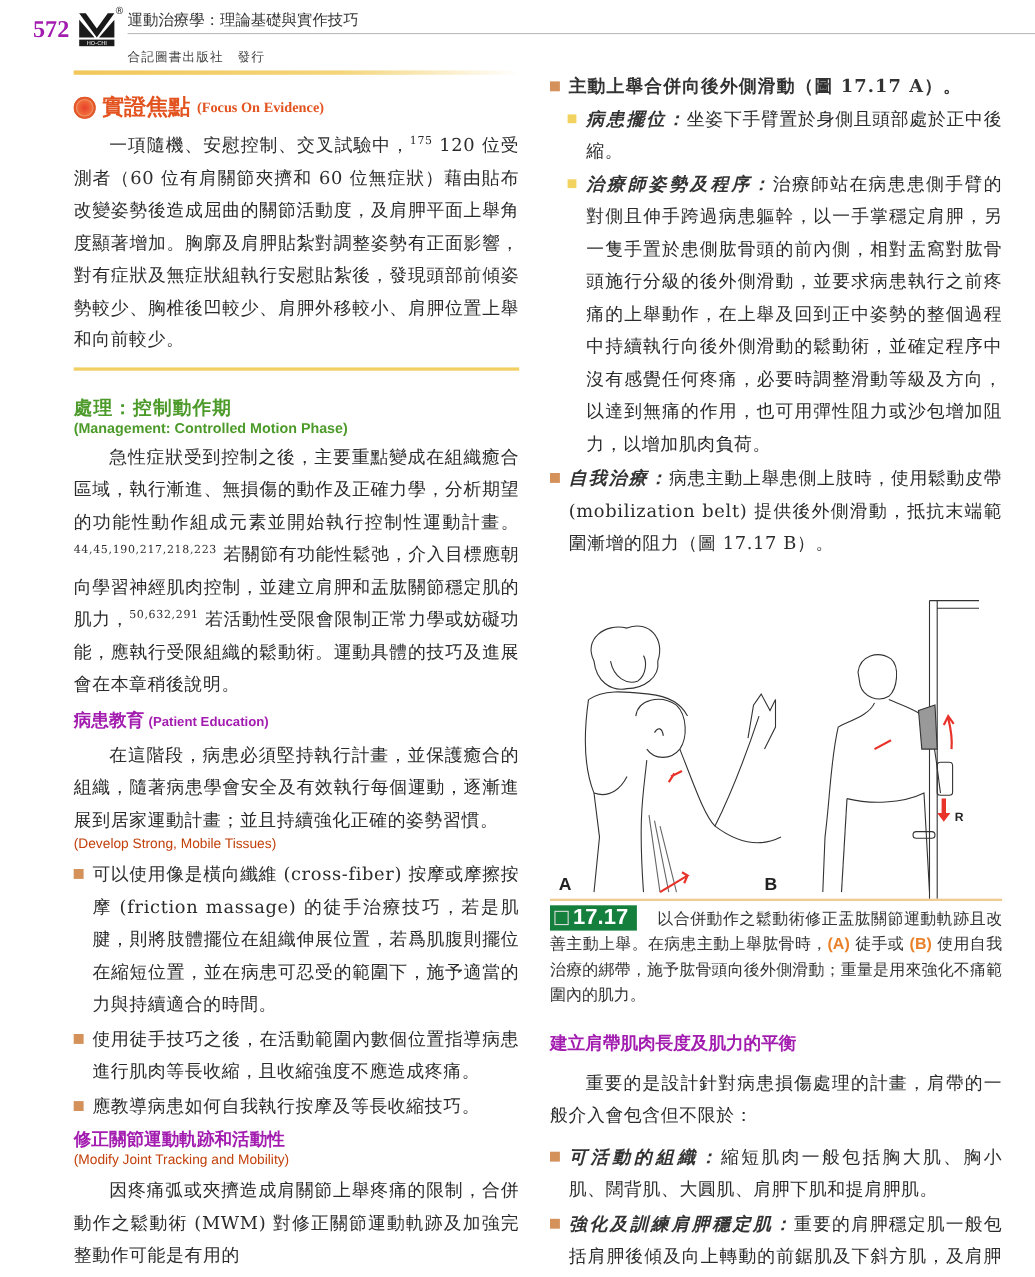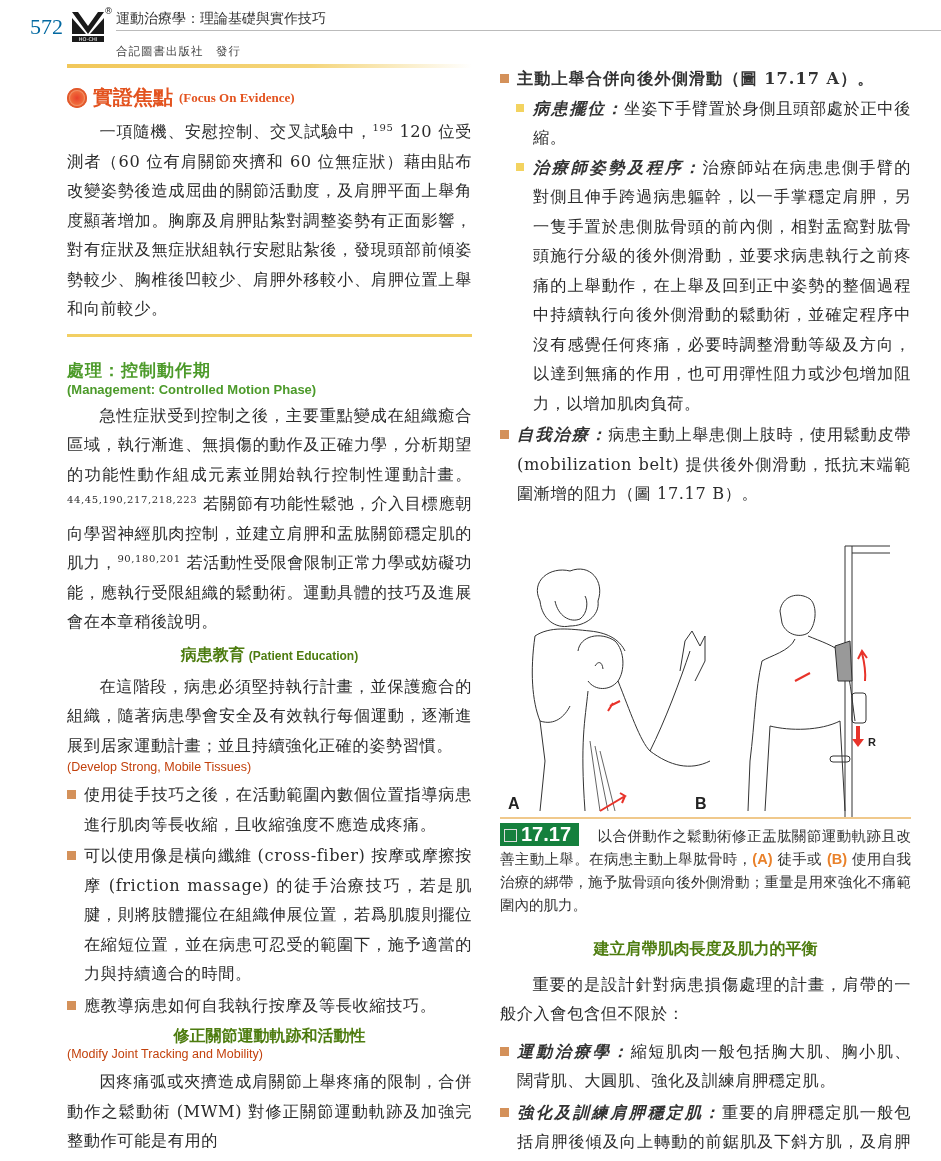--- a/index.html
+++ b/index.html
@@ -2,21 +2,21 @@
 <html><head>
 <meta charset="utf-8">
 <style>
   html, body { margin: 0; padding: 0; }
   body {
     width: 941px; height: 1161px; background: #ffffff; position: relative; overflow: hidden;
     font-family: "DejaVu Serif", "Liberation Serif", serif; color: #2b2b2b;
   }
   
   .page-header { position: absolute; left: 0; top: 0; width: 941px; height: 52px; }
-  .page-num { position: absolute; left: 30px; top: 14px; font-family: "Liberation Serif", serif; font-weight: normal; font-size: 22px; color: #0369a1; }
+  .page-num { position: absolute; left: 30px; top: 14px; font-family: "Liberation Serif", serif; font-weight: bold; font-size: 22px; color: #a21caf; }
   .logo { position: absolute; left: 70px; top: 10px; width: 36px; height: 34px; }
   .reg { position: absolute; left: 104px; top: 6px; font-size: 9px; color:#333; font-family:"DejaVu Sans",sans-serif;}
   .book-title { position: absolute; left: 116px; top: 10px; font-family: "DejaVu Sans", sans-serif; font-size: 14px; color: #333; }
   .publisher { position: absolute; left: 116px; top: 44px; font-family: "DejaVu Sans", sans-serif; font-size: 11.5px; color: #444; letter-spacing: 1px;}
   .header-rule { position: absolute; left: 116px; top: 30px; width: 825px; height: 1px; background: #bbb; }
 
   .col-left { position: absolute; left: 67px; top: 64px; width: 405px; }
   .col-right { position: absolute; left: 500px; top: 64px; width: 411px; }
 
   .focus-bar-top { height: 4px; width: 405px; background: linear-gradient(to right, #f1c75a 0%, #f4d57a 60%, rgba(255,255,255,0) 100%); margin-bottom: 16px; }
@@ -25,21 +25,21 @@
   .focus-icon { width: 20px; height: 20px; border-radius: 50%; background: radial-gradient(circle, #e9412a 0%, #ef6a3a 45%, #f6b18a 60%, #e8542c 62%, #e8542c 100%); margin-right: 6px; box-shadow: inset 0 0 0 2px #e25a2c; }
   .focus-title-zh { font-size: 20px; font-weight: bold; color: #e3531f; font-family: "DejaVu Serif", serif; }
   .focus-title-en { font-size: 13px; font-weight: bold; color: #e3531f; margin-left: 6px; font-family: "Liberation Serif", serif; }
 
   p.body { margin: 0; font-size: 16.2px; line-height: 29.5px; text-align: justify; text-indent: 2em; letter-spacing: 0.6px; }
   sup { font-size: 10px; line-height: 0; vertical-align: 6px; }
 
   .h-green-zh { margin-top: 22px; font-size: 17px; font-weight: bold; color: #4c9a2a; font-family: "DejaVu Sans", sans-serif; letter-spacing: 1px;}
   .h-green-en { font-size: 13px; font-weight: bold; color: #4c9a2a; font-family: "Liberation Sans", sans-serif; margin-bottom: 4px; }
 
-  .h-orange { color: #4d7c0f; font-family: "DejaVu Sans", sans-serif; font-weight: bold; text-align: center; }
+  .h-orange { color: #a21caf; font-family: "DejaVu Sans", sans-serif; font-weight: bold; }
   .h-orange-zh { font-size: 16px; margin-top: 8px; }
   .h-orange-inline-en { font-size: 12px; font-family: "Liberation Sans", sans-serif; margin-left: 4px; }
   .h-orange-en { font-size: 12.5px; font-family: "Liberation Sans", sans-serif; color: #c2410c; font-weight: normal; }
 
   ul.sq { list-style: none; margin: 6px 0 0 0; padding: 0; }
   ul.sq > li { position: relative; padding-left: 17px; font-size: 16.2px; line-height: 29.5px; text-align: justify; letter-spacing: 0.6px; margin-bottom: 2px;}
   ul.sq > li::before { content: ""; position: absolute; left: 0; top: 10px; width: 9px; height: 9px; background: #d4915a; }
   ul.sub { list-style: none; margin: 0; padding: 0; }
   ul.sub > li { position: relative; padding-left: 17px; font-size: 16.2px; line-height: 29.5px; text-align: justify; letter-spacing: 0.6px; margin-left: 8px;}
   ul.sub > li::before { content: ""; position: absolute; left: 0; top: 10px; width: 8px; height: 8px; background: #f3d360; }
@@ -71,34 +71,34 @@
   <span class="publisher">合記圖書出版社　發行</span>
 </div>
 
 <div class="col-left">
   <div class="focus-bar-top"></div>
   <div class="focus-title">
     <span class="focus-icon"></span>
     <span class="focus-title-zh">實證焦點</span>
     <span class="focus-title-en">(Focus On Evidence)</span>
   </div>
-  <p class="body"><span>一項隨機、安慰控制、交叉試驗中，</span><sup>195</sup><span> 120 位受測者（60 位有肩關節夾擠和 60 位無症狀）藉由貼布改變姿勢後造成屈曲的關節活動度，及肩胛平面上舉角度顯著增加。胸廓及肩胛貼紮對調整姿勢有正面影響，對有症狀及無症狀組執行安慰貼紮後，發現頭部前傾姿勢較少、胸椎後凹較少、肩胛外移較小、肩胛位置上舉和向前較少。</span></p>
+  <p class="body"><span>一項隨機、安慰控制、交叉試驗中，</span><sup>175</sup><span> 120 位受測者（60 位有肩關節夾擠和 60 位無症狀）藉由貼布改變姿勢後造成屈曲的關節活動度，及肩胛平面上舉角度顯著增加。胸廓及肩胛貼紮對調整姿勢有正面影響，對有症狀及無症狀組執行安慰貼紮後，發現頭部前傾姿勢較少、胸椎後凹較少、肩胛外移較小、肩胛位置上舉和向前較少。</span></p>
   <div class="focus-bar-bottom"></div>
 
   <div class="h-green-zh">處理：控制動作期</div>
   <div class="h-green-en">(Management: Controlled Motion Phase)</div>
-  <p class="body"><span>急性症狀受到控制之後，主要重點變成在組織癒合區域，執行漸進、無損傷的動作及正確力學，分析期望的功能性動作組成元素並開始執行控制性運動計畫。</span><sup>44,45,190,217,218,223</sup><span> 若關節有功能性鬆弛，介入目標應朝向學習神經肌肉控制，並建立肩胛和盂肱關節穩定肌的肌力，</span><sup>90,180,201</sup><span> 若活動性受限會限制正常力學或妨礙功能，應執行受限組織的鬆動術。運動具體的技巧及進展會在本章稍後說明。</span></p>
+  <p class="body"><span>急性症狀受到控制之後，主要重點變成在組織癒合區域，執行漸進、無損傷的動作及正確力學，分析期望的功能性動作組成元素並開始執行控制性運動計畫。</span><sup>44,45,190,217,218,223</sup><span> 若關節有功能性鬆弛，介入目標應朝向學習神經肌肉控制，並建立肩胛和盂肱關節穩定肌的肌力，</span><sup>50,632,291</sup><span> 若活動性受限會限制正常力學或妨礙功能，應執行受限組織的鬆動術。運動具體的技巧及進展會在本章稍後說明。</span></p>
 
   <div class="h-orange h-orange-zh"><span>病患教育</span><span class="h-orange-inline-en">(Patient Education)</span></div>
   <p class="body" style="margin-top:6px">在這階段，病患必須堅持執行計畫，並保護癒合的組織，隨著病患學會安全及有效執行每個運動，逐漸進展到居家運動計畫；並且持續強化正確的姿勢習慣。</p>
 
   <div class="h-orange-en">(Develop Strong, Mobile Tissues)</div>
   <ul class="sq">
+    <li>可以使用像是橫向纖維 (cross-fiber) 按摩或摩擦按摩 (friction massage) 的徒手治療技巧，若是肌腱，則將肢體擺位在組織伸展位置，若爲肌腹則擺位在縮短位置，並在病患可忍受的範圍下，施予適當的力與持續適合的時間。</li>
     <li>使用徒手技巧之後，在活動範圍內數個位置指導病患進行肌肉等長收縮，且收縮強度不應造成疼痛。</li>
-    <li>可以使用像是橫向纖維 (cross-fiber) 按摩或摩擦按摩 (friction massage) 的徒手治療技巧，若是肌腱，則將肢體擺位在組織伸展位置，若爲肌腹則擺位在縮短位置，並在病患可忍受的範圍下，施予適當的力與持續適合的時間。</li>
     <li>應教導病患如何自我執行按摩及等長收縮技巧。</li>
   </ul>
 
   <div class="h-orange h-orange-zh" style="margin-top:6px">修正關節運動軌跡和活動性</div>
   <div class="h-orange-en">(Modify Joint Tracking and Mobility)</div>
   <p class="body" style="margin-top:6px"><span>因疼痛弧或夾擠造成肩關節上舉疼痛的限制，合併動作之鬆動術 (MWM) 對修正關節運動軌跡及加強完整動作可能是有用的</span></p>
 </div>
 
 <div class="col-right">
   <ul class="sq" style="margin-top:0">
@@ -157,17 +157,17 @@
     </svg>
   </div>
   <div class="fig-rule"></div>
   <div class="caption">
     <span class="fig-label"><span class="mini"></span><span>17.17</span></span><span>以合併動作之鬆動術修正盂肱關節運動軌跡且改善主動上舉。在病患主動上舉肱骨時，</span><span class="cap-accent">(A)</span><span> 徒手或 </span><span class="cap-accent">(B)</span><span> 使用自我治療的綁帶，施予肱骨頭向後外側滑動；重量是用來強化不痛範圍內的肌力。</span>
   </div>
 
   <div class="h-orange h-orange-zh" style="margin-top:22px">建立肩帶肌肉長度及肌力的平衡</div>
   <p class="body" style="margin-top:10px">重要的是設計針對病患損傷處理的計畫，肩帶的一般介入會包含但不限於：</p>
   <ul class="sq" style="margin-top:8px">
-    <li><span class="lead">運動治療學：</span><span>縮短肌肉一般包括胸大肌、胸小肌、闊背肌、大圓肌、強化及訓練肩胛穩定肌。</span></li>
+    <li><span class="lead">可活動的組織：</span><span>縮短肌肉一般包括胸大肌、胸小肌、闊背肌、大圓肌、肩胛下肌和提肩胛肌。</span></li>
     <li><span class="lead">強化及訓練肩胛穩定肌：</span><span>重要的肩胛穩定肌一般包括肩胛後傾及向上轉動的前鋸肌及下斜方肌，及肩胛後縮的中斜方肌及菱形肌，因爲重要的是病患要學會手臂上舉時避免肩胛上舉，因此要在肱骨外展及屈曲時練習肩胛下壓。</span></li>
 
   </ul>
 </div>
 
 </body></html>

